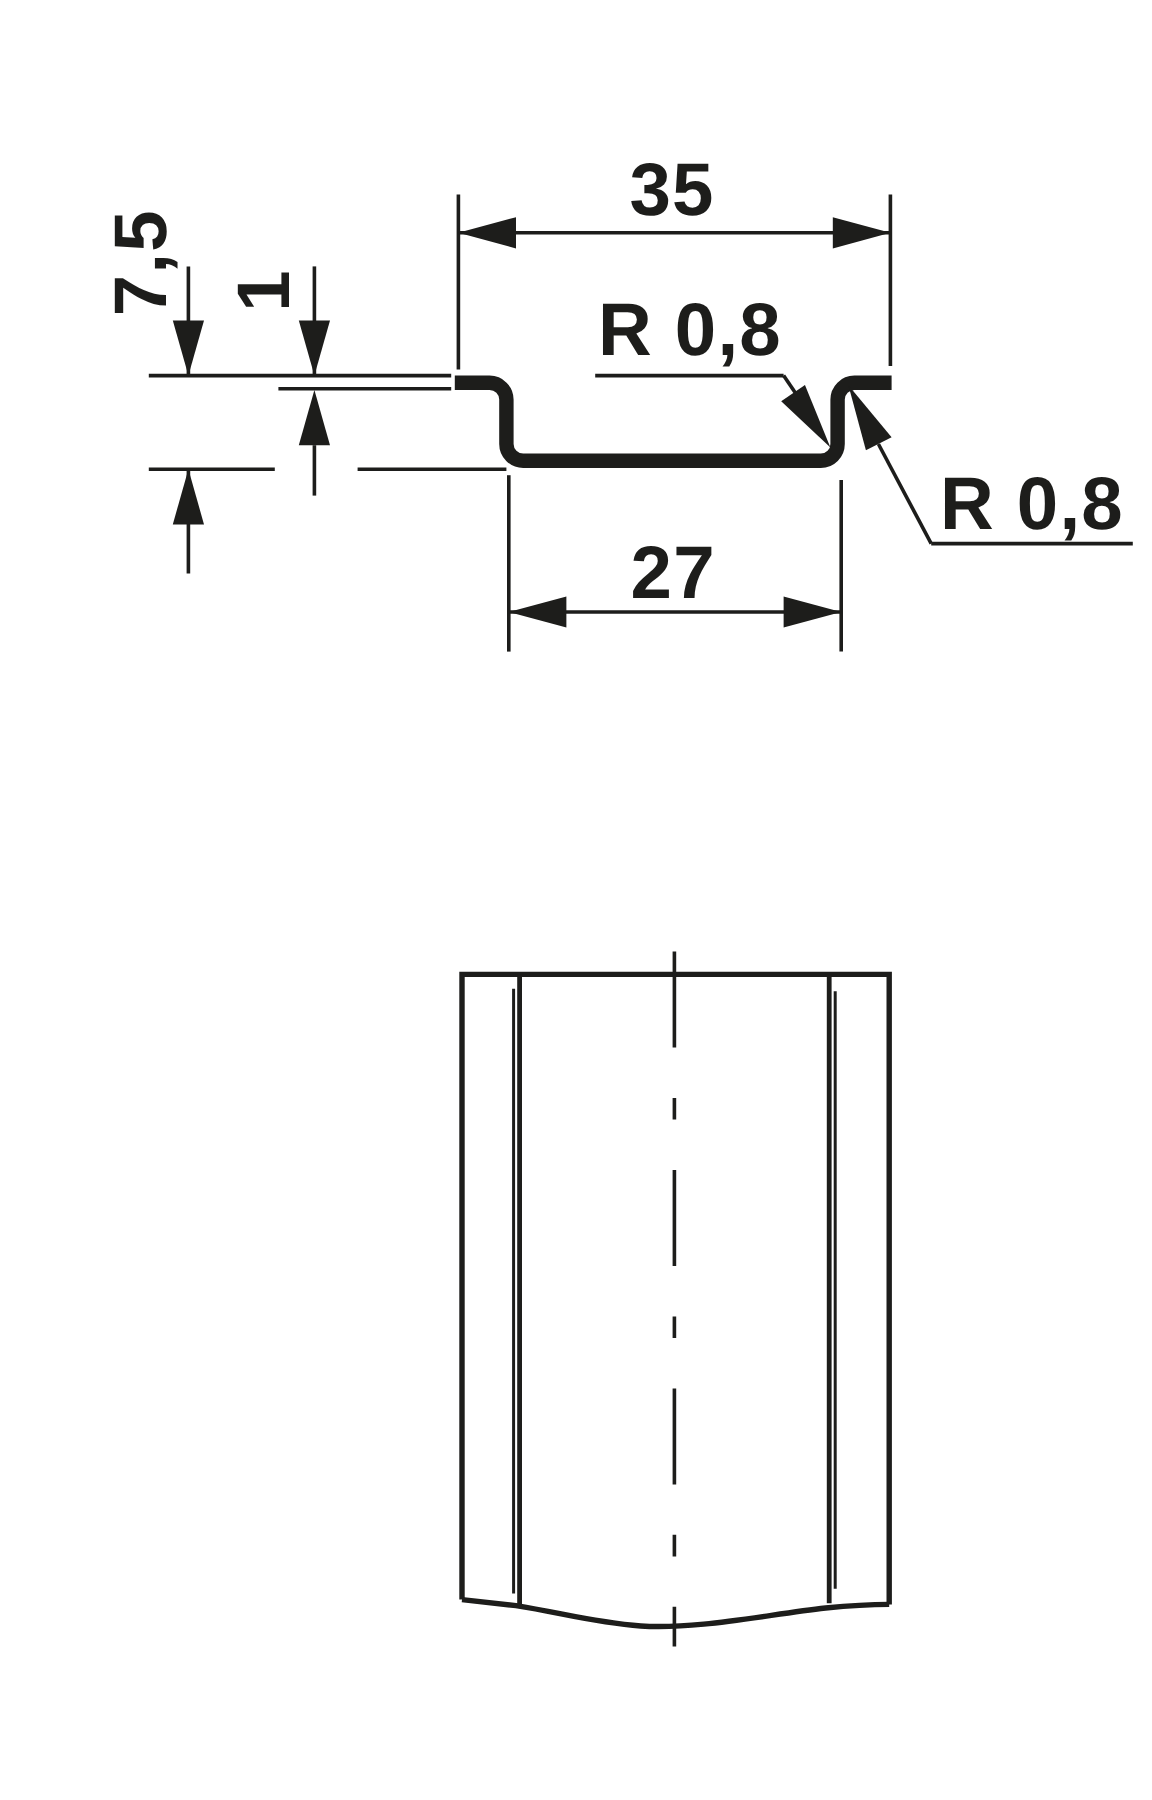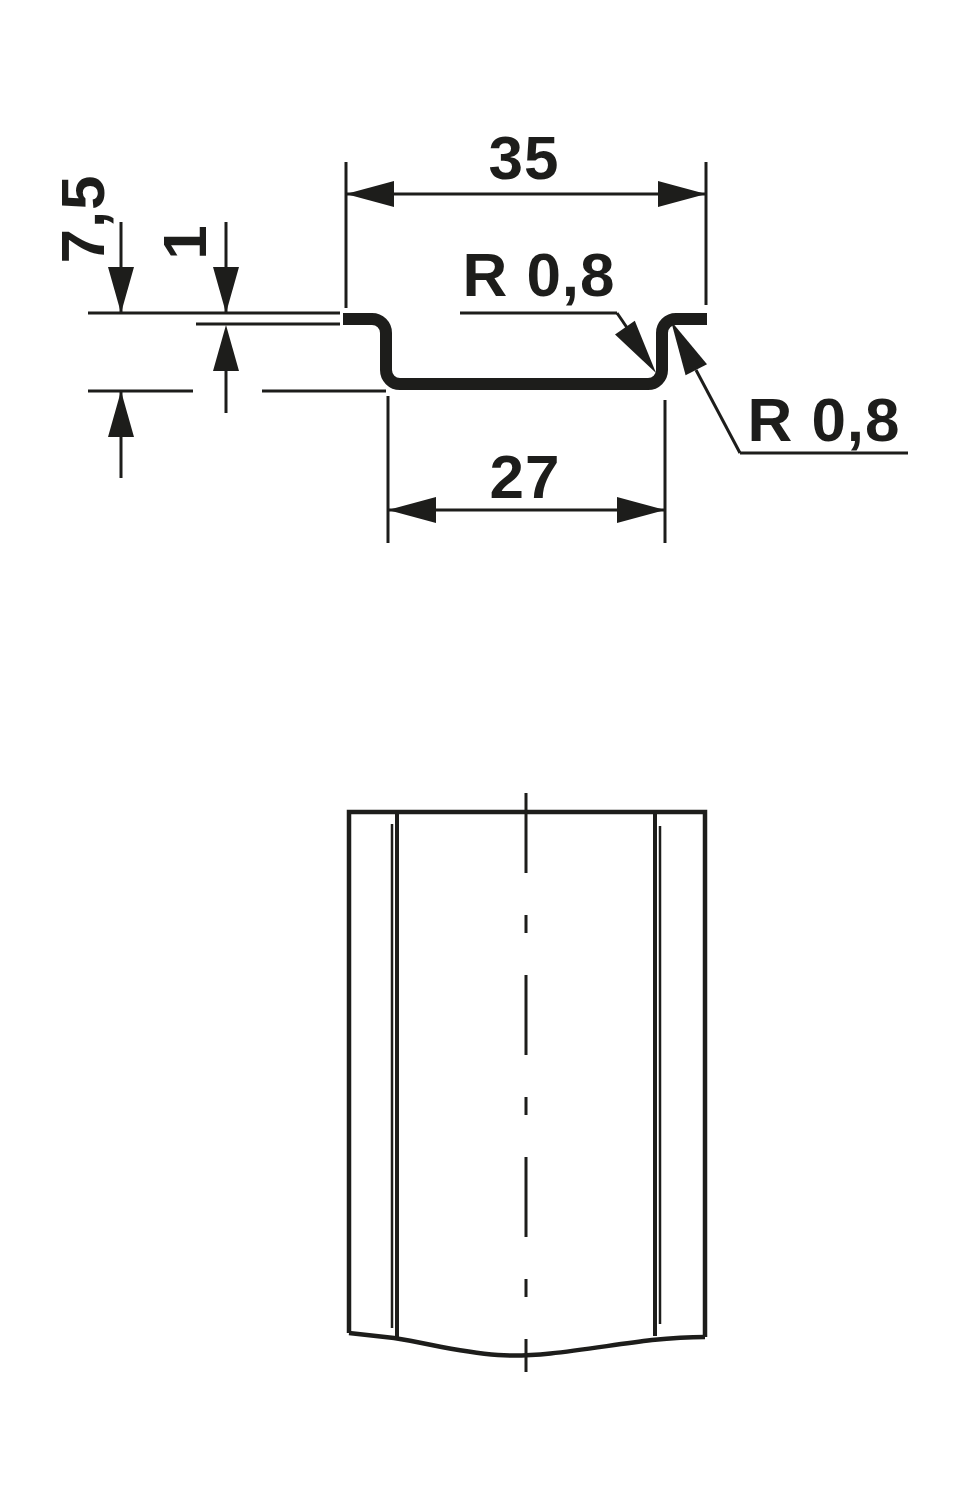--- a/index.html
+++ b/index.html
@@ -2,20 +2,21 @@
 <html style="--line: #1d1d1b;"><head>
 <meta charset="utf-8">
 <style>
   html, body { margin: 0; padding: 0; }
   .page {
     width: 920px;
     height: 1500px;
     background: #ffffff;
     position: relative;
     overflow: hidden;
+    margin-left: 36px;
   }
   svg { display: block; }
   .ln  { stroke: var(--line, #1d1d1b); fill: none; stroke-linecap: butt; }
   .w3  { stroke-width: 3; }
   .w12 { stroke-width: 12; }
   .w45 { stroke-width: 4.5; stroke-linejoin: miter; }
   .w4  { stroke-width: 4; }
   .w25 { stroke-width: 2.5; }
   .arr { fill: var(--line, #1d1d1b); stroke: none; }
   .lbl {

